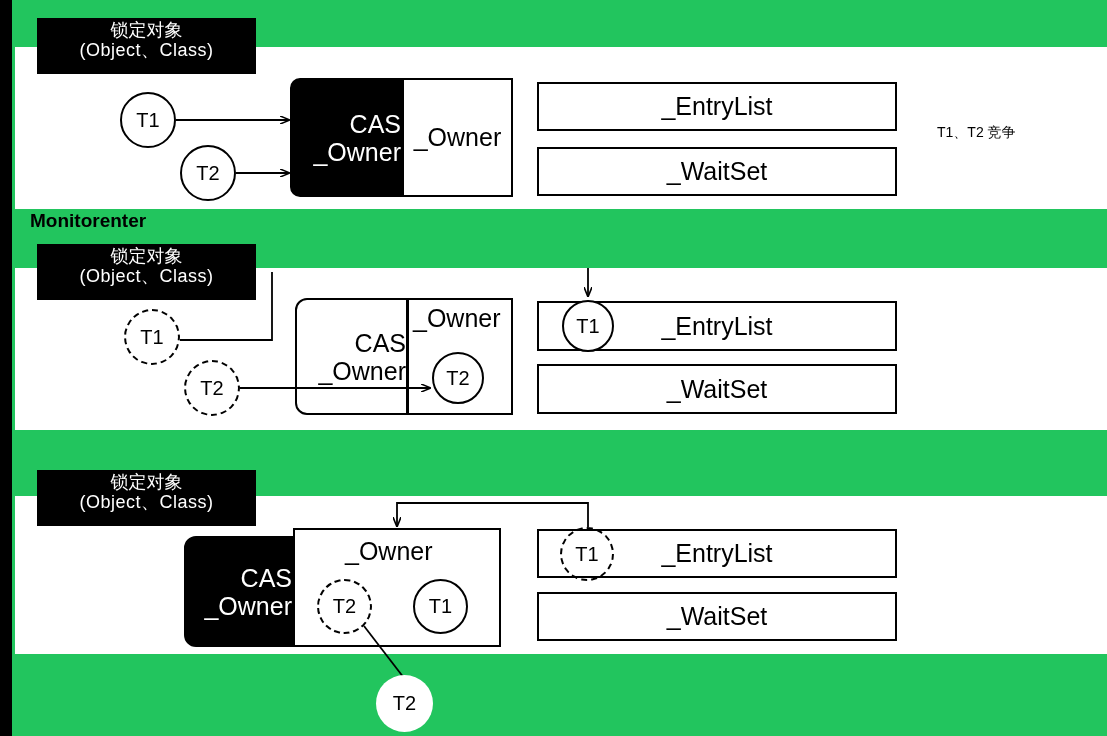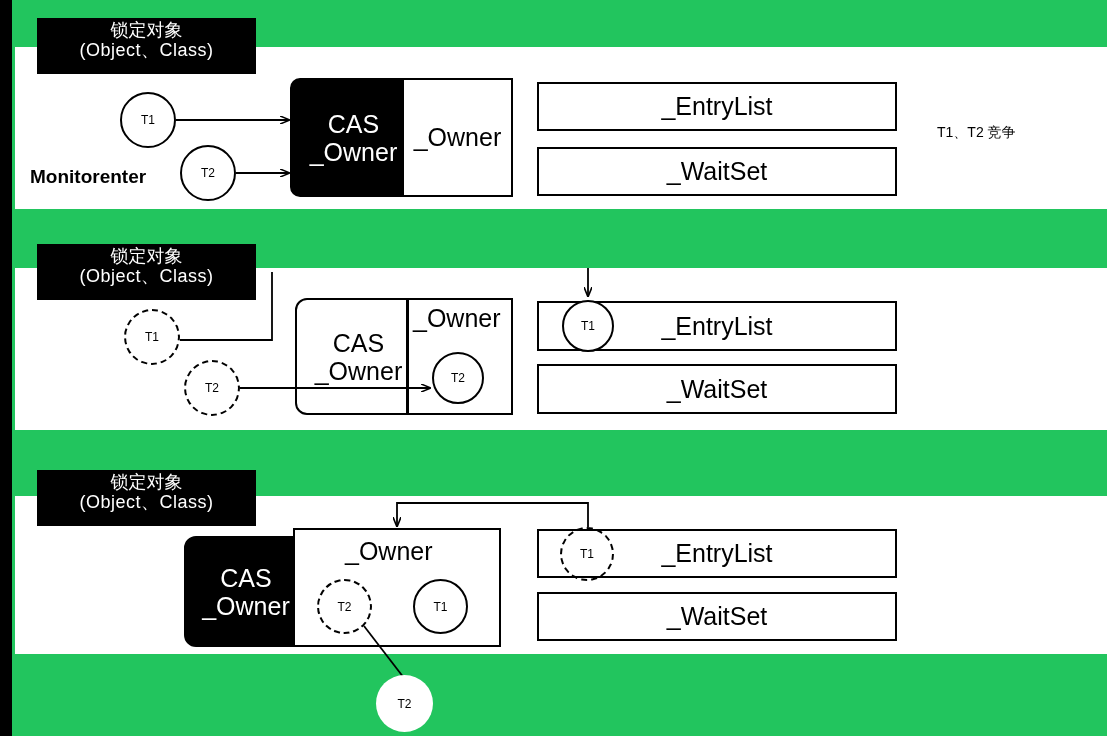--- a/index.html
+++ b/index.html
@@ -8,28 +8,28 @@
   .stage{position:absolute;left:12px;top:0;width:1107px;height:736px;background:#22c55e;}
   .panel{position:absolute;background:#fff;}
   .lbl-box{position:absolute;background:#000;color:#fff;text-align:center;
            line-height:1.12;font-size:18px;z-index:6;}
   .lbl-box .l2{letter-spacing:.5px;text-align:center;}
   svg.layer{position:absolute;left:0;top:0;width:1107px;height:736px;overflow:visible;
             pointer-events:none;z-index:4;}
   .box{position:absolute;box-sizing:border-box;border:2px solid #000;background:#fff;
        display:flex;align-items:center;justify-content:center;font-size:25px;color:#000;}
   .box.blk{background:#000;color:#fff;border-color:#000;}
-  .cas-txt{font-size:25px;line-height:1.12;text-align:center;padding-left:14px;width:100%;}
+  .cas-txt{font-size:25px;line-height:1.12;text-align:right;padding-left:14px;width:100%;}
   .circ{position:absolute;box-sizing:border-box;border:2px solid #000;border-radius:50%;
         background:#fff;display:flex;align-items:center;justify-content:center;
-        font-size:12px;color:#000;z-index:5;}
+        font-size:20px;color:#000;z-index:5;}
   .circ.dashed{border-style:dashed;background:transparent;}
   .circ.solidbg{background:#fff;}
   .sidetxt{position:absolute;font-size:14px;color:#000;line-height:1.45;text-align:left;z-index:5;}
-  .mono-label{position:absolute;font-size:19px;font-weight:bold;color:#000;z-index:5;}
+  .mono-label{position:absolute;font-size:19px;font-weight:bold;color:#000;z-index:5;margin-top:44px;}
   .owner-cap{position:absolute;font-size:25px;color:#000;z-index:5;}
 </style>
 </head>
 <body>
 
 <div class="stage">
 
   <div class="panel" style="left:3px;top:47px;width:1092px;height:162px;"></div>
 
   <div class="lbl-box" style="left:25px;top:18px;width:219px;height:54px;padding-top:2px;">

